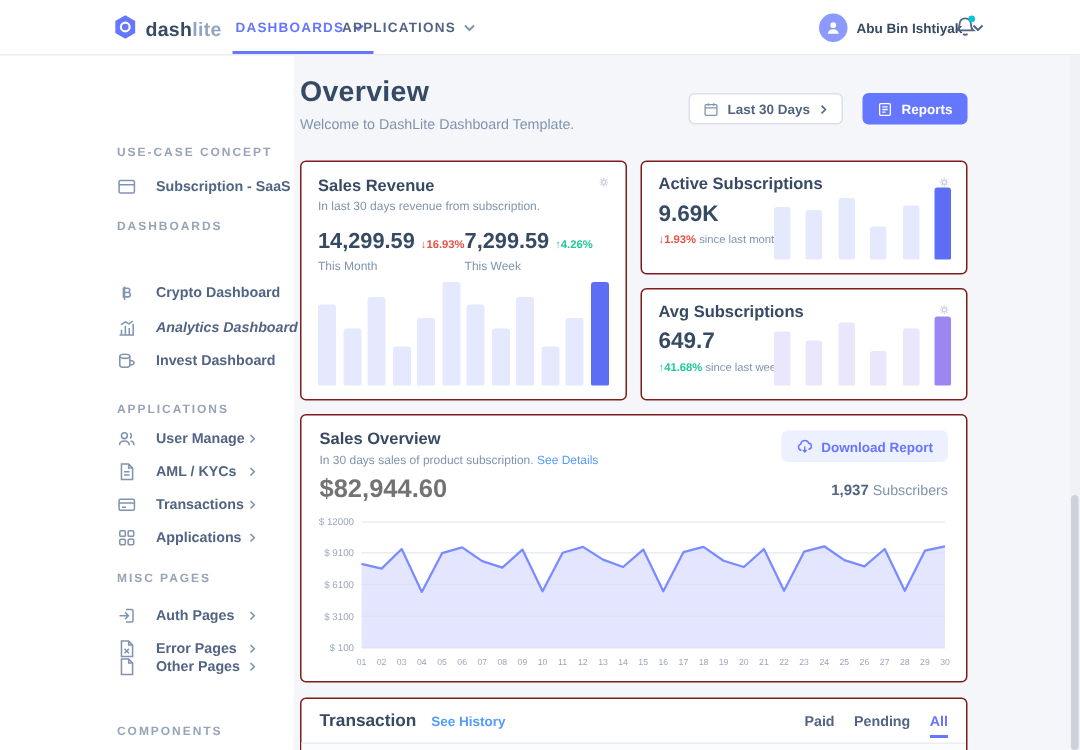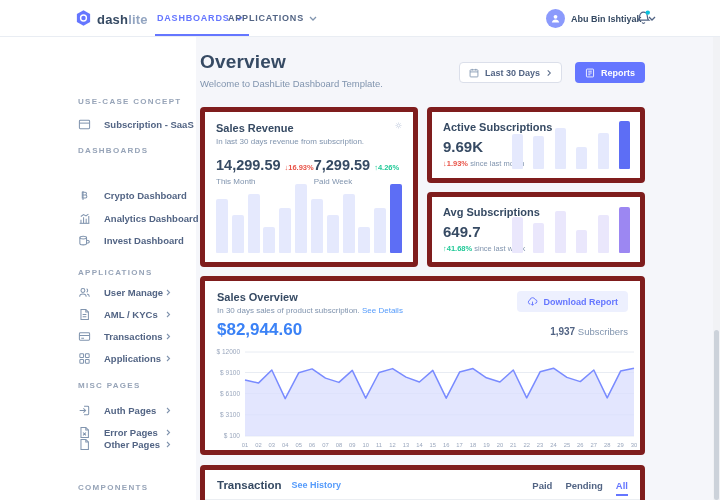--- a/index.html
+++ b/index.html
@@ -37,21 +37,21 @@
   .main { position:absolute; top:37px; left:200px; width:445px; }
   .page-head { position:relative; margin-top:14px; height:46px; }
   .page-title { font-size:19px; font-weight:bold; color:#364a63; letter-spacing:.2px; }
   .page-sub { margin-top:5px; font-size:9.5px; color:#8094ae; }
   .head-tools { position:absolute; right:0; top:11px; display:flex; gap:13px; }
   .btn-white { display:flex; align-items:center; gap:6px; height:21px; padding:0 9px; background:#fff;
                border:1px solid #dbdfea; border-radius:4px; font-size:9px; font-weight:bold; color:#526484; cursor:pointer; }
   .btn-primary { display:flex; align-items:center; gap:6px; height:21px; padding:0 10px; background:#6576ff;
                  border-radius:4px; font-size:9px; font-weight:bold; color:#fff; cursor:pointer; }
 
-  .card { background:#fff; border:5px solid #7f1d1d; border-radius:4px; position:relative; }
+  .card { background:#fff; border:1px solid #7f1d1d; border-radius:4px; position:relative; }
   .row1 { display:flex; gap:9px; margin-top:10px; }
   .col-l { width:218px; height:160px; }
   .col-r { width:218px; display:flex; flex-direction:column; gap:9px; }
   .card-sm1 { height:76px; } .card-sm2 { height:75px; }
 
   .card-title { font-size:11px; font-weight:bold; color:#364a63; }
   .card-sub { font-size:8px; color:#8094ae; margin-top:3px; }
   .gear { position:absolute; top:9px; right:10px; color:#c5cee0; }
 
   .sr-head { padding:10px 11px 0 11px; }
@@ -72,21 +72,21 @@
 
   .sub-val { position:absolute; left:11px; top:26px; font-size:15px; font-weight:bold; color:#364a63; }
   .sub-change { position:absolute; left:11px; top:47px; font-size:7.5px; color:#8094ae; }
   .sub-change b { font-weight:bold; }
 
   .so-card { margin-top:9px; height:179px; }
   .so-head { padding:10px 12px 0 12px; }
   .link-blue { color:#559bfb; cursor:pointer; }
   .btn-soft { position:absolute; top:10px; right:12px; display:flex; align-items:center; gap:6px; height:21px;
               padding:0 10px; background:#edf0fe; border-radius:4px; font-size:9px; font-weight:bold; color:#6576ff; cursor:pointer; }
-  .so-total { position:absolute; left:12px; top:39px; font-size:17px; font-weight:bold; color:#3b82f6; }
+  .so-total { position:absolute; left:12px; top:39px; font-size:17px; font-weight:bold; color:#737373; }
   .so-subs { position:absolute; right:12px; top:45px; font-size:9.5px; color:#8094ae; }
   .so-subs b { color:#526484; font-weight:bold; font-size:10px; }
   .area-wrap { position:absolute; left:6px; right:10px; top:68px; height:100px; }
 
   .tx-card { margin-top:10px; height:80px; }
   .tx-head { padding:9px 12px 0 12px; display:flex; align-items:center; gap:10px; }
   .tx-title { font-size:11.5px; font-weight:bold; color:#364a63; }
   .tx-link { font-size:9px; font-weight:bold; }
   .tx-tabs { position:absolute; right:12px; top:10px; display:flex; gap:13px; }
   .tx-tab { font-size:9.5px; font-weight:bold; color:#526484; padding-bottom:5px; position:relative; cursor:pointer; }
@@ -168,21 +168,21 @@
     <div class="sb-heading" style="top:109px;">DASHBOARDS</div>
     <div class="sb-item" style="top:148px;">
       <span class="sb-icon">
           <svg viewBox="0 0 14 14" fill="none" stroke="currentColor" stroke-width="1.1">
             <path d="M4.6 3.4h3a1.55 1.55 0 010 3.1h-3zM4.6 6.5h3.4a1.55 1.55 0 010 3.1H4.6z"></path>
             <path d="M5.4 2.2v9.6"></path>
           </svg>
         </span>
       <span>Crypto Dashboard</span>
     </div>
-    <div class="sb-item" style="top:171px;">
+    <div class="sb-item" style="top:171px;font-style:italic;">
       <span class="sb-icon">
           <svg viewBox="0 0 14 14" fill="none" stroke="currentColor" stroke-width="1.1">
             <path d="M1.8 12.2h10.4"></path>
             <path d="M3.2 12V8.4M6 12V5.6M8.8 12V7.2M11.6 12V4.2"></path>
             <path d="M3 4.8l3-2 2.6 1.4 2.6-2"></path>
           </svg>
         </span>
       <span>Analytics Dashboard</span>
     </div>
     <div class="sb-item" style="top:193px;">
@@ -348,21 +348,21 @@
                 <span>14,299.59</span>
               <span class="sr-change down"><span>↓</span><span>16.93%</span></span>
             </div>
             <div class="sr-label">This Month</div>
           </div>
           <div class="sr-stat">
             <div class="sr-amount">
                 <span>7,299.59</span>
               <span class="sr-change up"><span>↑</span><span>4.26%</span></span>
             </div>
-            <div class="sr-label">Paid Week</div>
+            <div class="sr-label">This Week</div>
           </div>
         </div>
         <div class="bars bars-12">
             <div class="bar" style="height: 70%; background: rgb(229, 233, 253);"></div>
             <div class="bar" style="height: 49%; background: rgb(229, 233, 253);"></div>
             <div class="bar" style="height: 77%; background: rgb(229, 233, 253);"></div>
             <div class="bar" style="height: 34%; background: rgb(229, 233, 253);"></div>
             <div class="bar" style="height: 58%; background: rgb(229, 233, 253);"></div>
             <div class="bar" style="height: 90%; background: rgb(229, 233, 253);"></div>
             <div class="bar" style="height: 70%; background: rgb(229, 233, 253);"></div>

